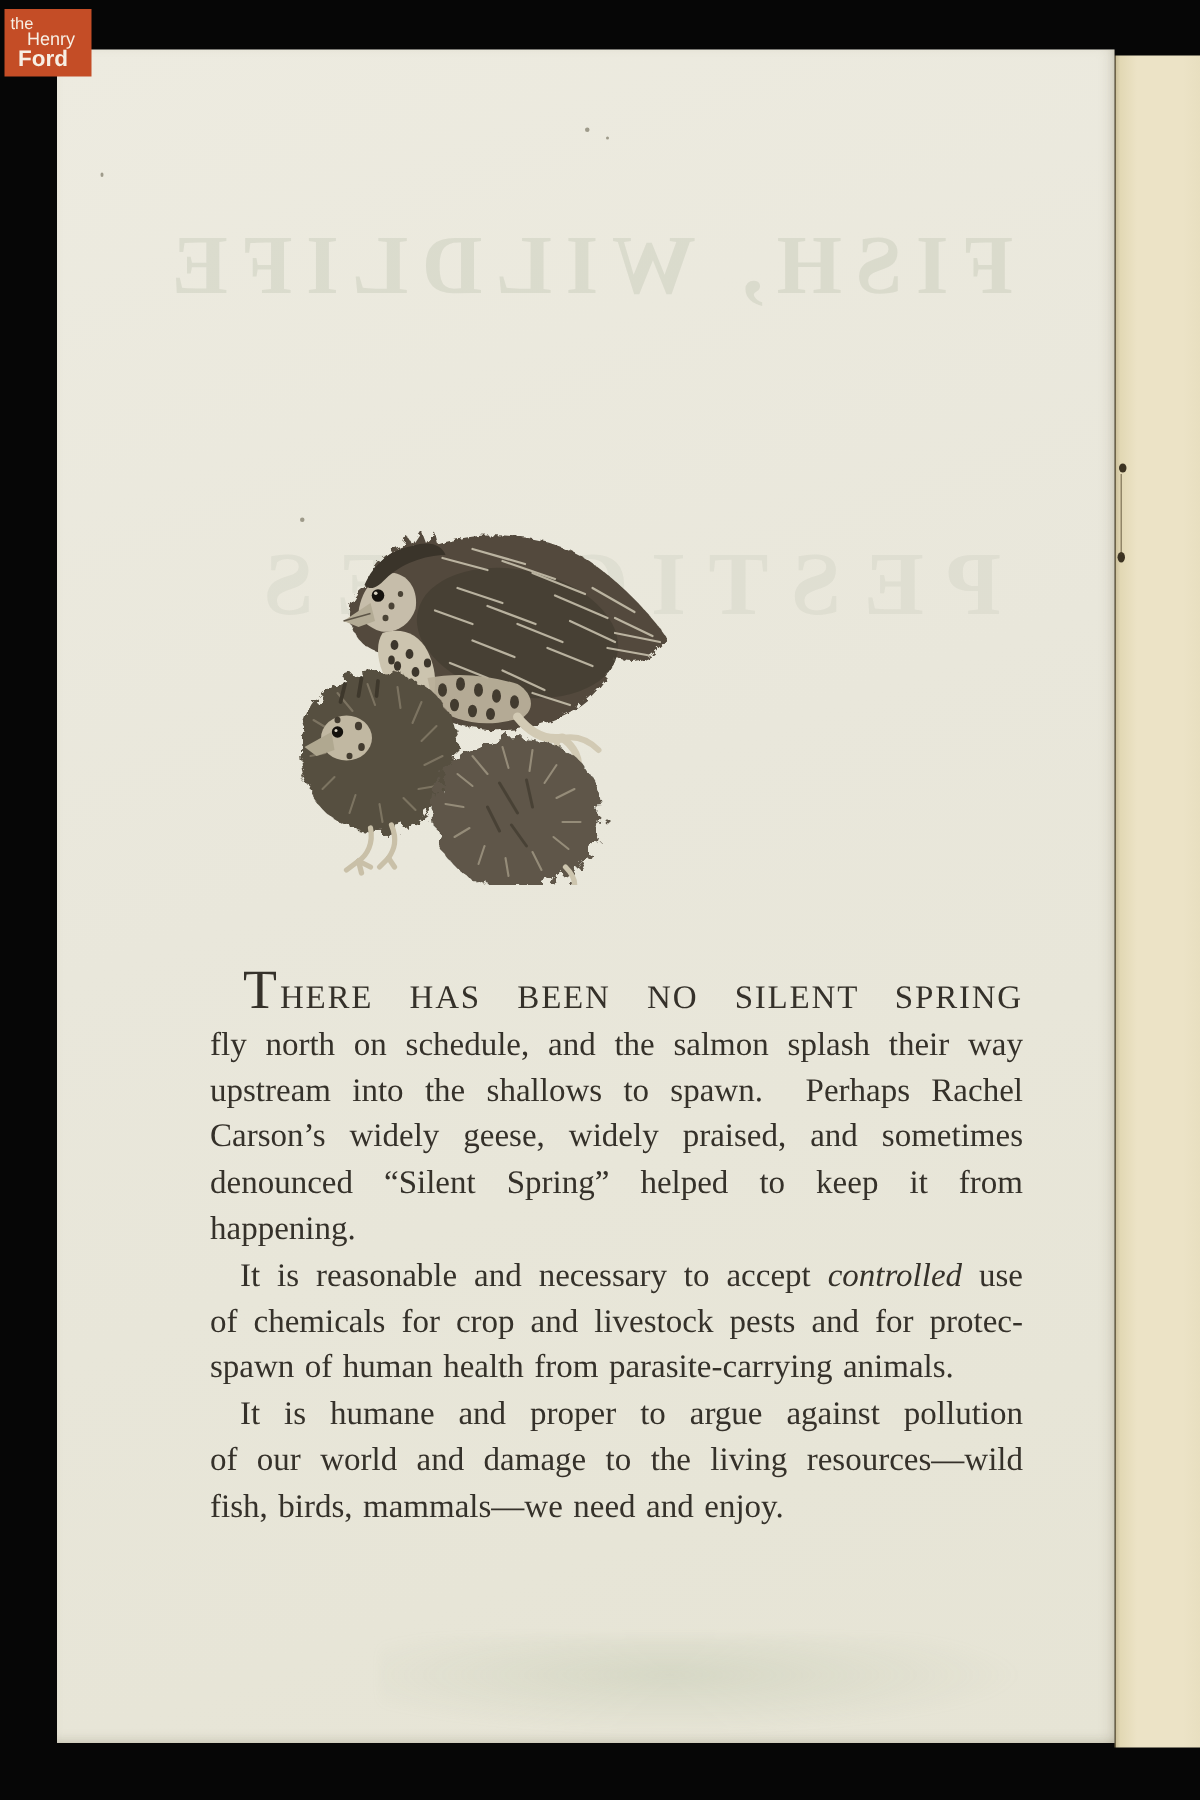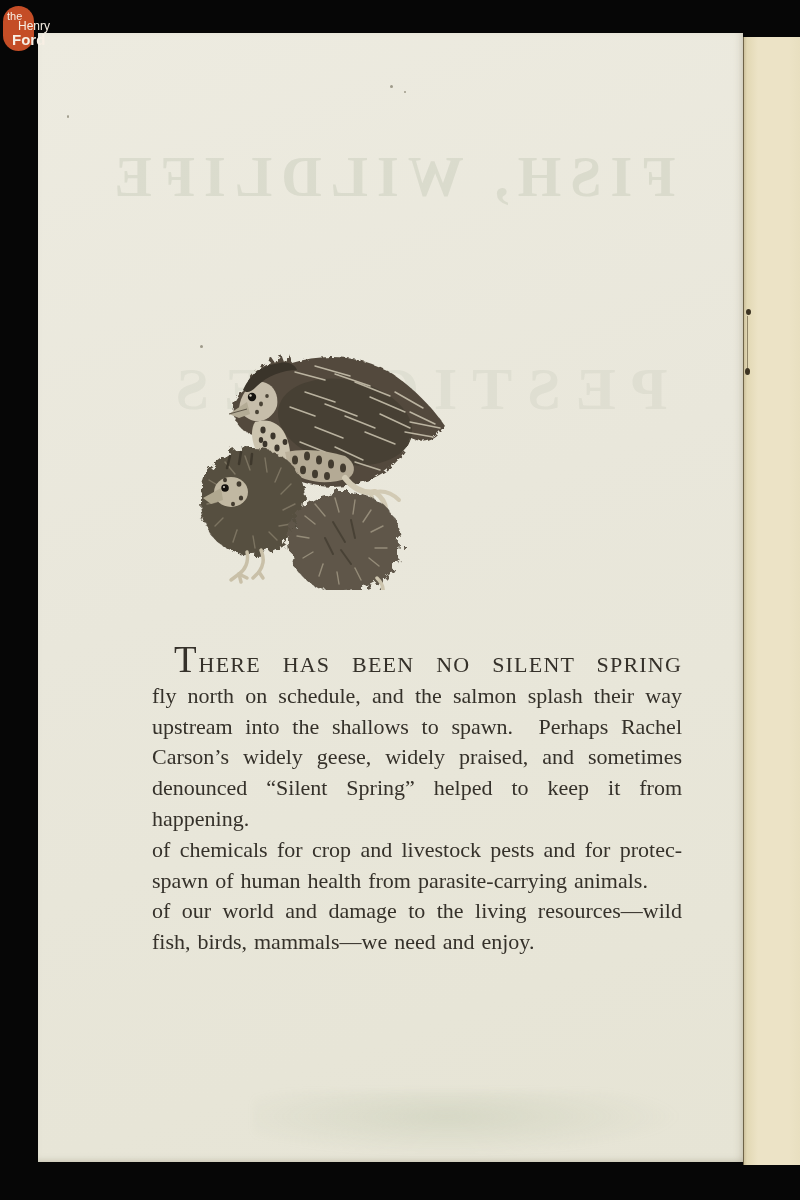--- a/index.html
+++ b/index.html
@@ -29,41 +29,41 @@
                color:rgba(122,132,108,.14); }
   .ghost-mid { left:96px; width:560px; top:322px; font-size:60px; letter-spacing:15px;
                color:rgba(122,132,108,.09); }
 
   
   .photo { position:absolute; left:157px; top:319px; width:255px; height:238px; }
 
   
   .text-block { position:absolute; left:102px; top:617px; width:542px;
                 font-size:22px; line-height:30.8px; color:#35312a; word-spacing:1.5px; }
-  .line { text-align:justify; text-align-last:justify;margin-left:12px; }
+  .line { text-align:justify; text-align-last:justify; }
   .line.last { text-align:center; text-align-last:left; }
   .op { text-indent:22px; }
   .ind { text-indent:20px; }
   .caps { letter-spacing:1.2px; word-spacing:6px; }
   .initial { font-size:37px; line-height:0; letter-spacing:2px; }
   .it { font-style:italic; }
 
   
   .stain { position:absolute; left:215px; top:1058px; width:430px; height:64px;
            background:radial-gradient(ellipse at 45% 40%, rgba(158,172,140,.22), rgba(158,172,140,0) 70%);
            filter:blur(3px); }
   .speck { position:absolute; border-radius:50%; background:rgba(95,90,70,.55); }
   .sp1 { left:352px; top:52px; width:3px; height:3px; }
   .sp2 { left:366px; top:58px; width:2px; height:2px; }
   .sp3 { left:162px; top:312px; width:3px; height:3px; }
   .sp4 { left:29px;  top:82px;  width:2px; height:3px; }
 
   
-  .logo { position:absolute; left:3px; top:6px; width:31px; height:45px; background:#c44d26;
-          font-family:"Liberation Sans","DejaVu Sans",sans-serif; color:#f7efe4;border-radius:17px; }
+  .logo { position:absolute; left:3px; top:6px; width:58px; height:45px; background:#c44d26;
+          font-family:"Liberation Sans","DejaVu Sans",sans-serif; color:#f7efe4; }
   .logo span { position:absolute; line-height:1; }
   .logo .l-the   { left:4px;  top:5px;  font-size:11px; font-weight:400; }
   .logo .l-henry { left:15px; top:14px; font-size:12px; font-weight:400; }
   .logo .l-ford  { left:9px;  top:26px; font-size:15px; font-weight:700;text-align:center; }
 </style>
 </head>
 <body>
 
 <div class="scan">
 
@@ -237,22 +237,24 @@
       </g>
     </svg>
 
     <div class="text-block">
       <div class="line op caps"><span class="initial">T</span><span>HERE HAS BEEN NO SILENT SPRING</span></div>
       <div class="line">fly north on schedule, and the salmon splash their way</div>
       <div class="line">upstream into the shallows to spawn.&nbsp; Perhaps Rachel</div>
       <div class="line">Carson’s widely geese, widely praised, and sometimes</div>
       <div class="line">denounced “Silent Spring” helped to keep it from</div>
       <div class="line last">happening.</div>
+      <div class="line ind"><span>It is reasonable and necessary to accept </span><span class="it">controlled</span><span> use</span></div>
       <div class="line">of chemicals for crop and livestock pests and for protec-</div>
       <div class="line last">spawn of human health from parasite-carrying animals.</div>
+      <div class="line ind">It is humane and proper to argue against pollution</div>
       <div class="line">of our world and damage to the living resources—wild</div>
       <div class="line last">fish, birds, mammals—we need and enjoy.</div>
     </div>
 
     <div class="stain"></div>
     <div class="speck sp1"></div>
     <div class="speck sp2"></div>
     <div class="speck sp3"></div>
     <div class="speck sp4"></div>
   </div>

